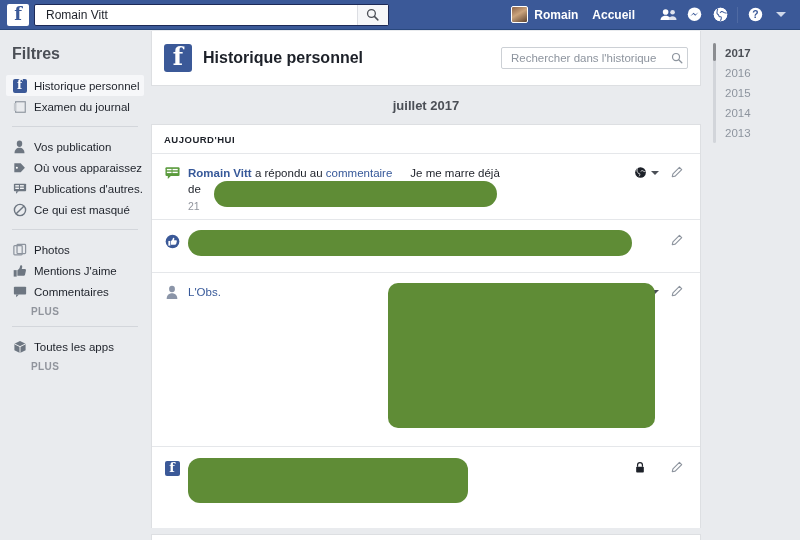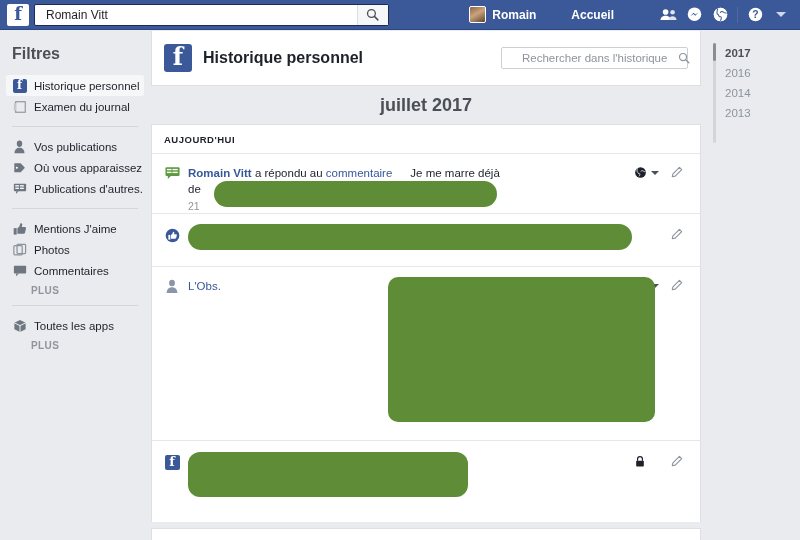--- a/index.html
+++ b/index.html
@@ -49,21 +49,21 @@
   .top-search .srch-btn {
     width: 32px; height: 20px;
     background: #f6f7f9;
     border-left: 1px solid #dcdee3;
     display: flex; align-items: center; justify-content: center;
   }
   .icon-mag { display:block; }
 
   .top-right {
     margin-left: auto; display: flex; align-items: center;
-    height: 30px; padding-right: 6px; gap: 21px;
+    height: 30px; padding-right: 6px;
   }
   .top-profile {
     display: flex; align-items: center; height: 24px;
     padding: 0 6px; border-radius: 2px;
   }
   .avatar-sm {
     width: 17px; height: 17px; border-radius: 2px;
     background: linear-gradient(150deg,#8d6448 0%, #caa37c 45%, #5d4330 100%);
     border: 1px solid #fff;
     flex: 0 0 auto;
@@ -162,47 +162,47 @@
   .hist-search {
     margin-left: auto;
     width: 187px; height: 22px;
     border: 1px solid #ccd0d5; background: #fff;
     border-radius: 2px;
     display: flex; align-items: center;
   }
   .hist-search input {
     border: 0; outline: 0; background: transparent;
     font-size: 11.5px; color: #1d2129;
-    width: 158px; margin-left: 18px;
+    width: 158px; margin-left: 7px;
   }
   .hist-search input::placeholder { color: #8d949e; }
   .hist-search .hs-btn {
     width: 25px; display:flex; align-items:center; justify-content:center;
   }
 
   .month-head {
     height: 38px; display: flex; align-items: center; justify-content: center;
-    font-size: 18px; color: #4b4f56; font-weight: bold;
+    font-size: 13px; color: #4b4f56; font-weight: bold;
     background: #e9ebee;
   }
 
   .card {
     background: #fff;
     border: 1px solid #dddfe2;
     border-bottom: 0;
   }
   .card.last { border-bottom: 1px solid #dddfe2; }
   .sec-label {
     font-size: 9.5px; font-weight: bold; color: #1d2129;
     letter-spacing: .5px;
     padding: 9px 0 8px 12px;
     border-bottom: 1px solid #e5e7ea;
   }
   .entry {
-    display: flex; padding: 11px 10px 10px 12px;
+    display: flex; padding: 11px 10px 16px 12px;
     position: relative;
     border-bottom: 1px solid #e5e7ea;
   }
   .entry.nobd { border-bottom: 0; }
   .entry-ic {
     width: 16px; height: 16px; margin-right: 8px; margin-top: 1px;
     flex: 0 0 auto;
     display: flex; align-items: flex-start; justify-content: center;
   }
   .entry-body { flex: 1 1 auto; min-width: 0; position: relative; }
@@ -344,21 +344,21 @@
   <div class="side-div"></div>
 
   <div class="side-group">
     <div class="side-item">
       <span class="side-ic">
         <svg width="13" height="14" viewBox="0 0 14 16">
           <ellipse cx="7" cy="4.3" rx="3.1" ry="3.6" fill="#6d7681"></ellipse>
           <path d="M1.3 15c0-3.9 2.5-6.1 5.7-6.1s5.7 2.2 5.7 6.1z" fill="#6d7681"></path>
         </svg>
       </span>
-      <span class="side-label">Vos publications</span>
+      <span class="side-label">Vos publication</span>
     </div>
     <div class="side-item">
       <span class="side-ic">
         <svg width="14" height="14" viewBox="0 0 16 16">
           <path d="M1.5 2.5h7.3l4.8 5.2-4.8 5.2H1.5z" fill="#6d7681"></path>
           <circle cx="4.4" cy="7.7" r="1.2" fill="#fff"></circle>
         </svg>
       </span>
       <span class="side-label">Où vous apparaissez</span>
     </div>
@@ -368,42 +368,51 @@
           <rect x="1" y="1.5" width="14" height="8.5" rx="1" fill="#6d7681"></rect>
           <path d="M3.5 10v3l3-3z" fill="#6d7681"></path>
           <rect x="2.6" y="3.2" width="4.2" height="1.5" fill="#fff"></rect>
           <rect x="8" y="3.2" width="4.4" height="1.5" fill="#fff"></rect>
           <rect x="2.6" y="6" width="4.2" height="1.5" fill="#fff"></rect>
           <rect x="8" y="6" width="4.4" height="1.5" fill="#fff"></rect>
         </svg>
       </span>
       <span class="side-label">Publications d'autres...</span>
     </div>
+    <div class="side-item">
+      <span class="side-ic">
+        <svg width="14" height="14" viewBox="0 0 16 16">
+          <circle cx="8" cy="8" r="6.4" fill="none" stroke="#6d7681" stroke-width="1.6"></circle>
+          <line x1="3.6" y1="12.4" x2="12.4" y2="3.6" stroke="#6d7681" stroke-width="1.6"></line>
+        </svg>
+      </span>
+      <span class="side-label">Ce qui est masqué</span>
+    </div>
   </div>
 
   <div class="side-div"></div>
 
   <div class="side-group">
+    <div class="side-item">
+      <span class="side-ic">
+        <svg width="14" height="14" viewBox="0 0 16 16">
+          <rect x="1" y="3" width="9.5" height="10.5" rx="1" fill="none" stroke="#8d949e" stroke-width="1.4"></rect>
+          <rect x="4.6" y="1.6" width="9.8" height="10.5" rx="1" fill="none" stroke="#8d949e" stroke-width="1.4"></rect>
+        </svg>
+      </span>
+      <span class="side-label">Photos</span>
+    </div>
     <div class="side-item">
       <span class="side-ic">
         <svg width="14" height="14" viewBox="0 0 16 16">
           <rect x="0.8" y="7" width="3.4" height="7.4" fill="#6d7681"></rect>
           <path d="M5 7.2c1.6-1 2.7-2.6 3-4.4.2-1 .8-1.6 1.6-1.4.9.2 1.1 1.1.9 2.2l-.5 2.2h3.4c1 0 1.6.8 1.4 1.7l-1 4.6c-.2.9-.9 1.4-1.8 1.4H5z" fill="#6d7681"></path>
         </svg>
       </span>
       <span class="side-label">Mentions J'aime</span>
-    </div>
-    <div class="side-item">
-      <span class="side-ic">
-        <svg width="14" height="14" viewBox="0 0 16 16">
-          <rect x="1" y="3" width="9.5" height="10.5" rx="1" fill="none" stroke="#8d949e" stroke-width="1.4"></rect>
-          <rect x="4.6" y="1.6" width="9.8" height="10.5" rx="1" fill="none" stroke="#8d949e" stroke-width="1.4"></rect>
-        </svg>
-      </span>
-      <span class="side-label">Photos</span>
     </div>
     <div class="side-item">
       <span class="side-ic">
         <svg width="14" height="13" viewBox="0 0 16 14">
           <rect x="1" y="1.5" width="14" height="8.8" rx="1" fill="#6d7681"></rect>
           <path d="M3.6 10.3v3.2l3.2-3.2z" fill="#6d7681"></path>
         </svg>
       </span>
       <span class="side-label">Commentaires</span>
     </div>
@@ -567,16 +576,17 @@
 
   </div>
 </div>
 
 <div class="rail">
   <div class="rail-inner">
     <div class="rail-track"></div>
     <div class="rail-thumb"></div>
     <div class="year cur">2017</div>
     <div class="year">2016</div>
+    <div class="year">2015</div>
     <div class="year">2014</div>
     <div class="year">2013</div>
   </div>
 </div>
 
 </body></html>

